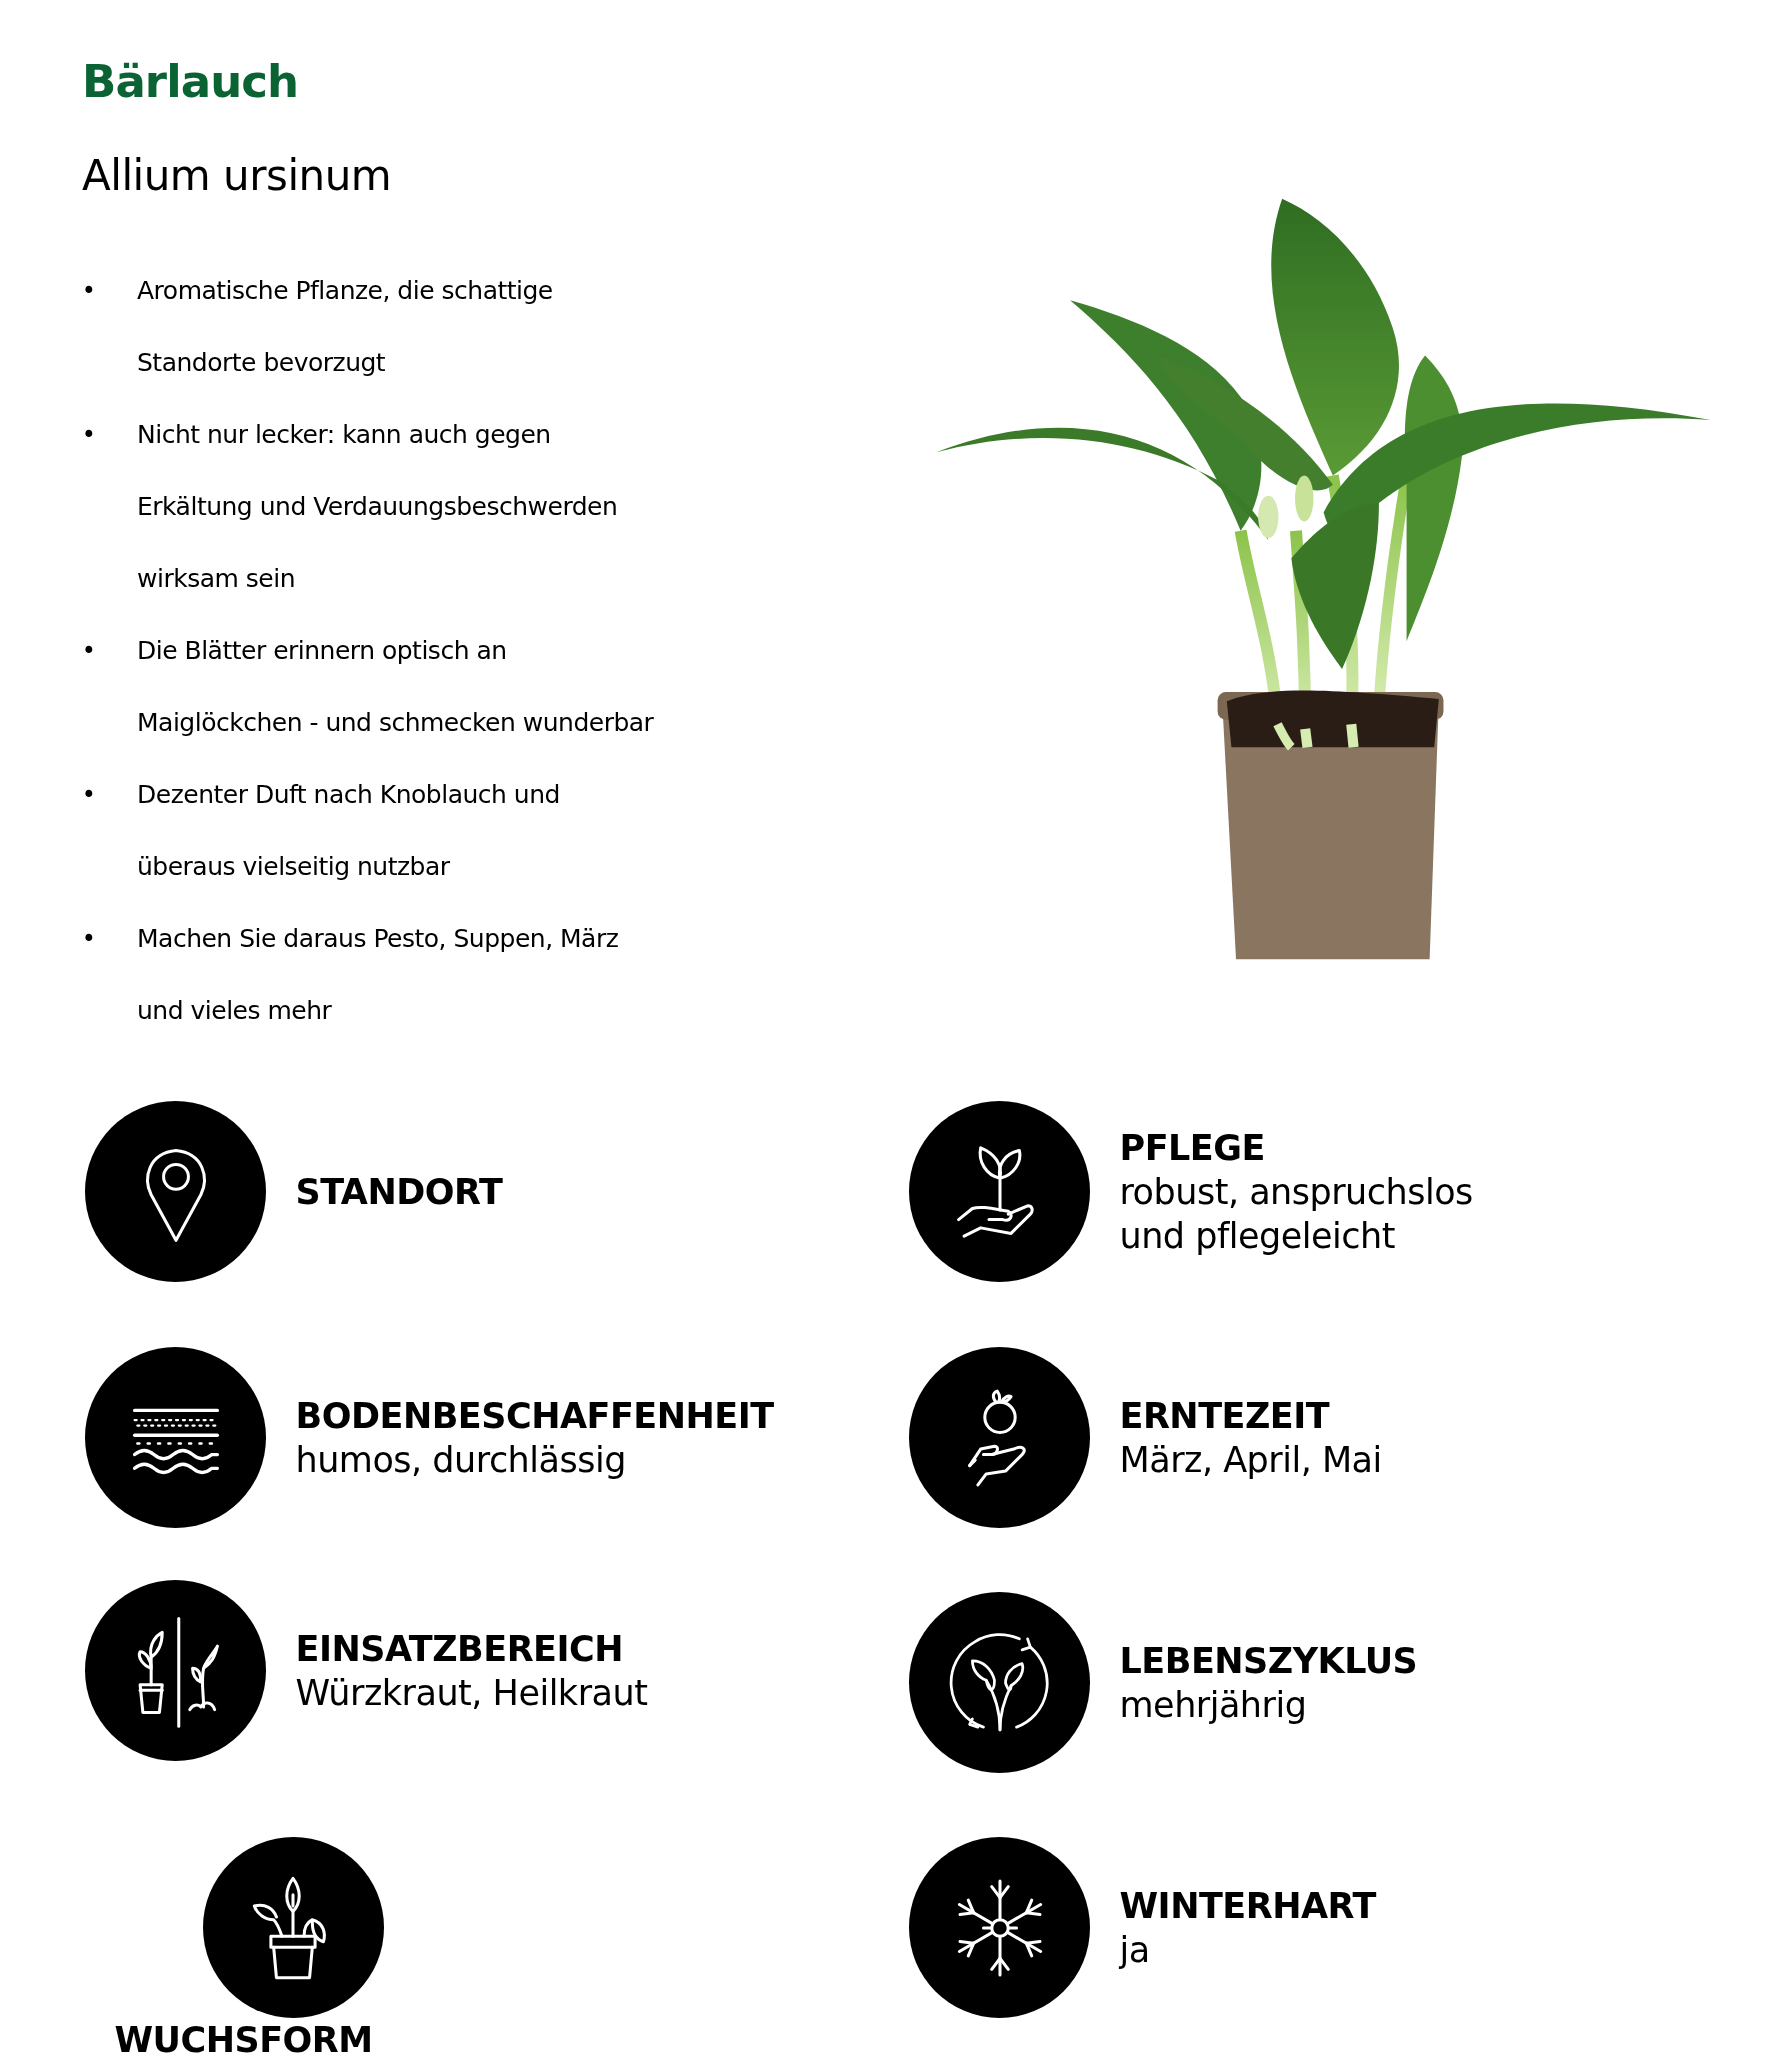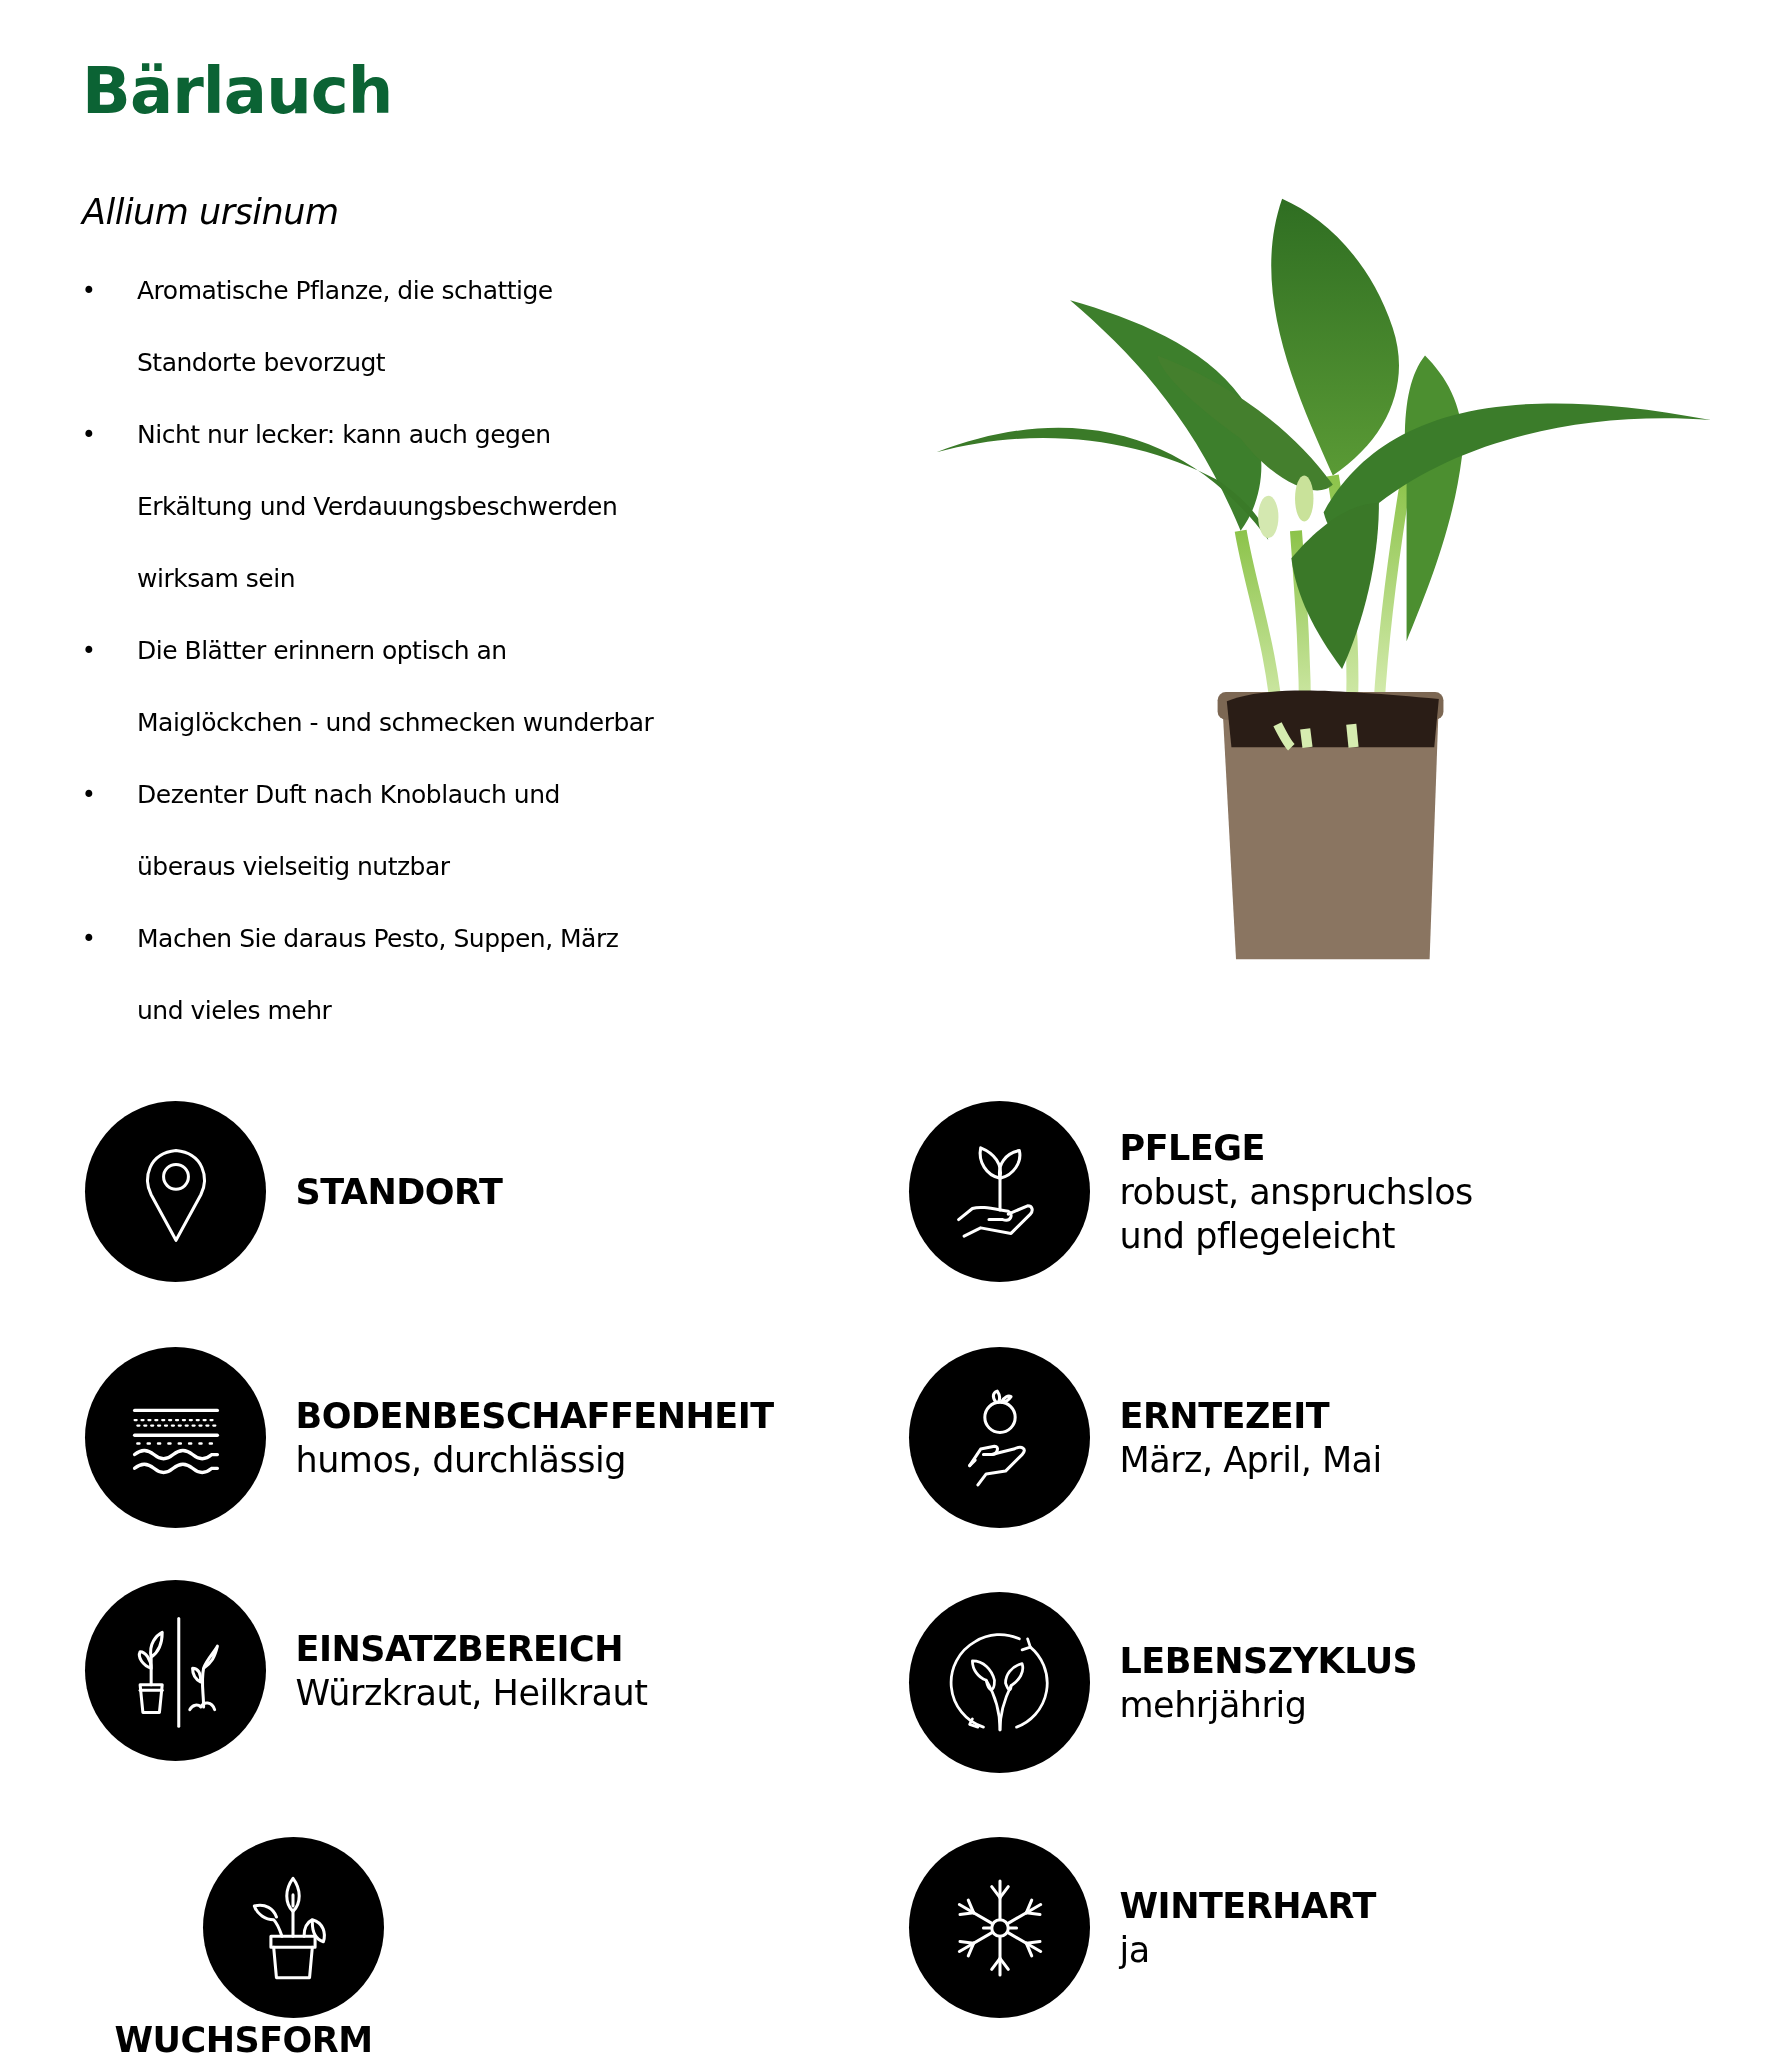--- a/index.html
+++ b/index.html
@@ -3,30 +3,29 @@
 <meta charset="utf-8">
 <style>
   html, body { margin: 0; padding: 0; background: #ffffff; }
   body {
     width: 1771px; height: 2066px; position: relative; overflow: hidden;
     font-family: "DejaVu Sans", "Liberation Sans", sans-serif;
     color: #000;
   }
   .title {
     position: absolute; left: 82px; top: 59px;
-    font-size: 64px; font-weight: bold; color: #0b6334;
+    font-size: 45px; font-weight: bold; color: #0b6334;
     letter-spacing: -0.9px; line-height: 1;
     font-family: "DejaVu Sans", sans-serif;
   }
   .subtitle {
     position: absolute; left: 82px; top: 155px;
-    font-size: 35px; font-style: italic; line-height: 1;
+    font-size: 42px; line-height: 1;
     font-family: "DejaVu Sans", sans-serif;
     letter-spacing: -0.5px;
-    margin-top: 40px;
   }
   .bullets {
     position: absolute; left: 78px; top: 255px; width: 830px;
     margin: 0; padding: 0; list-style: none;
   }
   .bullet {
     position: relative; padding-left: 59px;
     font-size: 25px; line-height: 72px; letter-spacing: -0.5px;
     font-family: "DejaVu Sans", sans-serif;
   }

